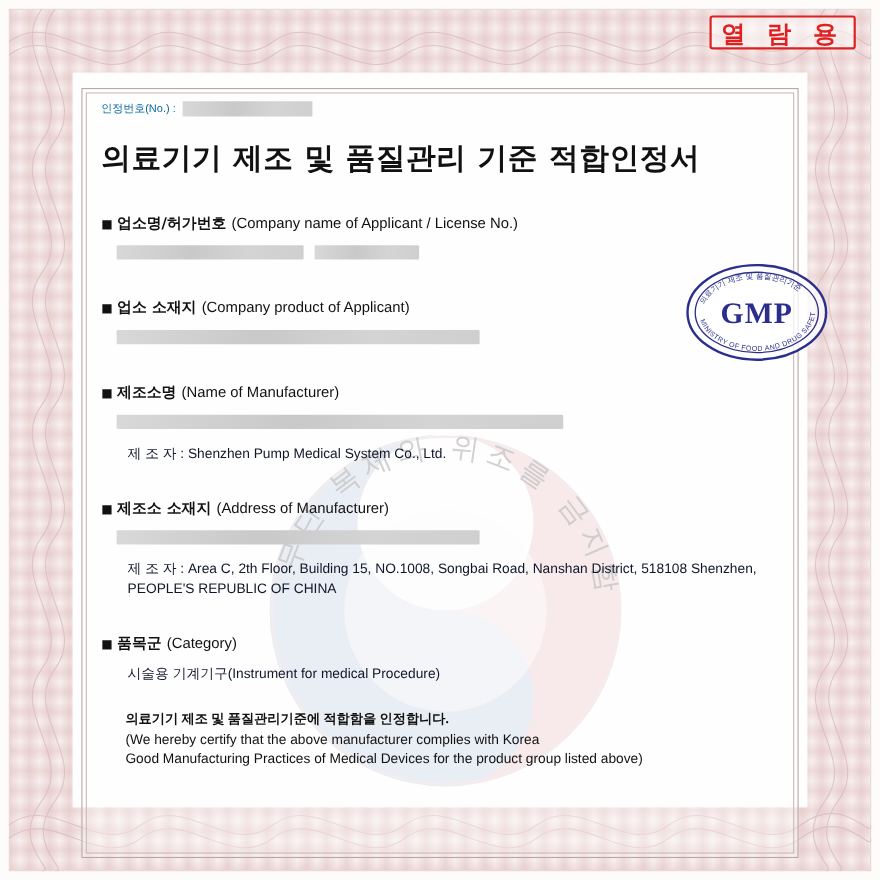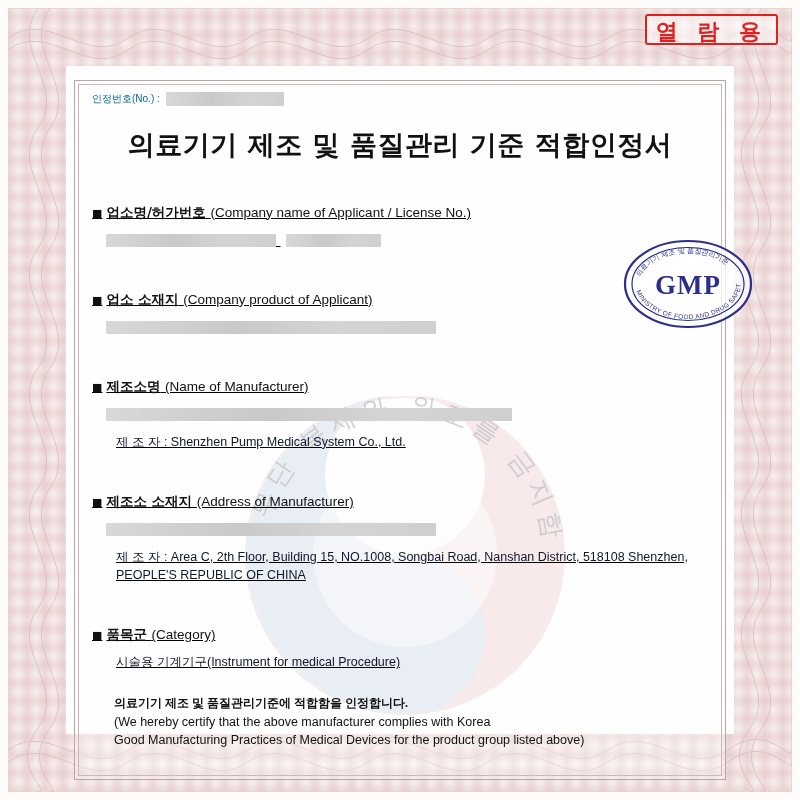--- a/index.html
+++ b/index.html
@@ -110,43 +110,42 @@
   .redact {
     display: inline-block;
     background: linear-gradient(90deg,#d8d8d8,#c9c9c9 40%,#d4d4d4 70%,#cfcfcf);
     border-radius: 1px;
     filter: blur(0.4px);
     vertical-align: middle;
   }
   .r-no { width: 118px; height: 14px; margin-left: 6px; }
 
   .title-block {
-    text-align: center;
+    text-align: left;
     margin-top: 22px;
   }
   .title-ko {
     font-family: "DejaVu Sans", sans-serif;
     font-size: 27px;
     font-weight: bold;
     color: #111;
     letter-spacing: 0.5px;
     line-height: 1.25;
   }
   .title-en {
     font-family: "Liberation Sans", sans-serif;
     font-size: 25px;
     font-weight: normal;
     color: #111;
     line-height: 1.3;
     margin-top: 2px;
   }
 
   .section {
-    margin-top: 42px;
-    text-decoration: underline;
+    margin-top: 32px;
   }
   .sec-head {
     font-size: 13.5px;
     font-weight: bold;
     color: #111;
     font-family: "DejaVu Sans", sans-serif;
   }
   .sec-head .en {
     font-family: "Liberation Sans", sans-serif;
     font-weight: normal;

